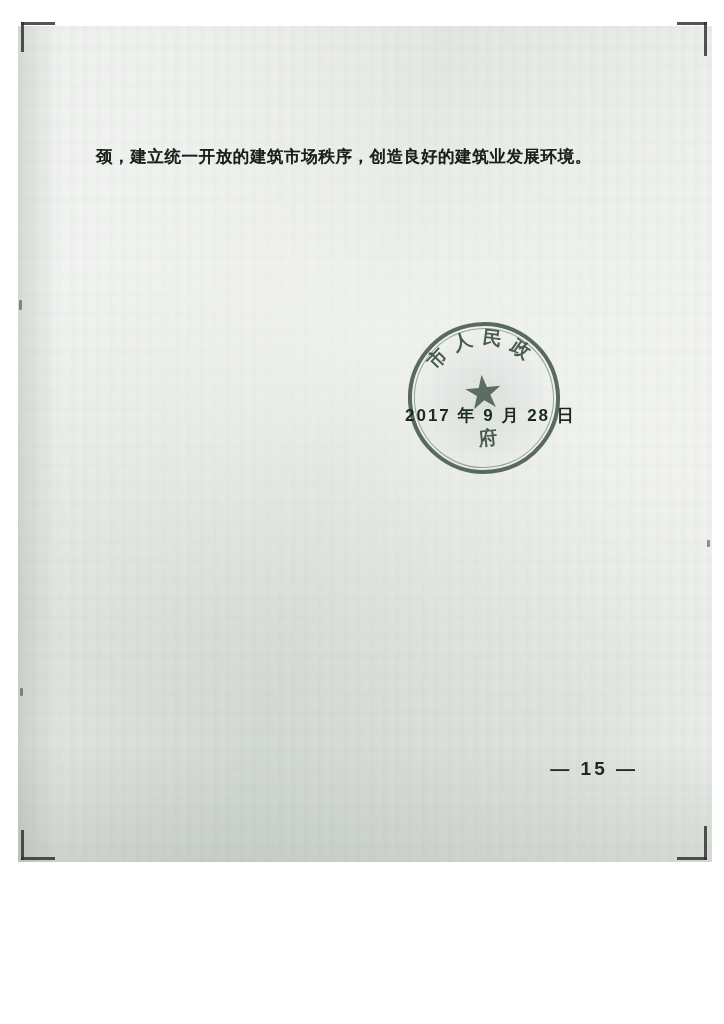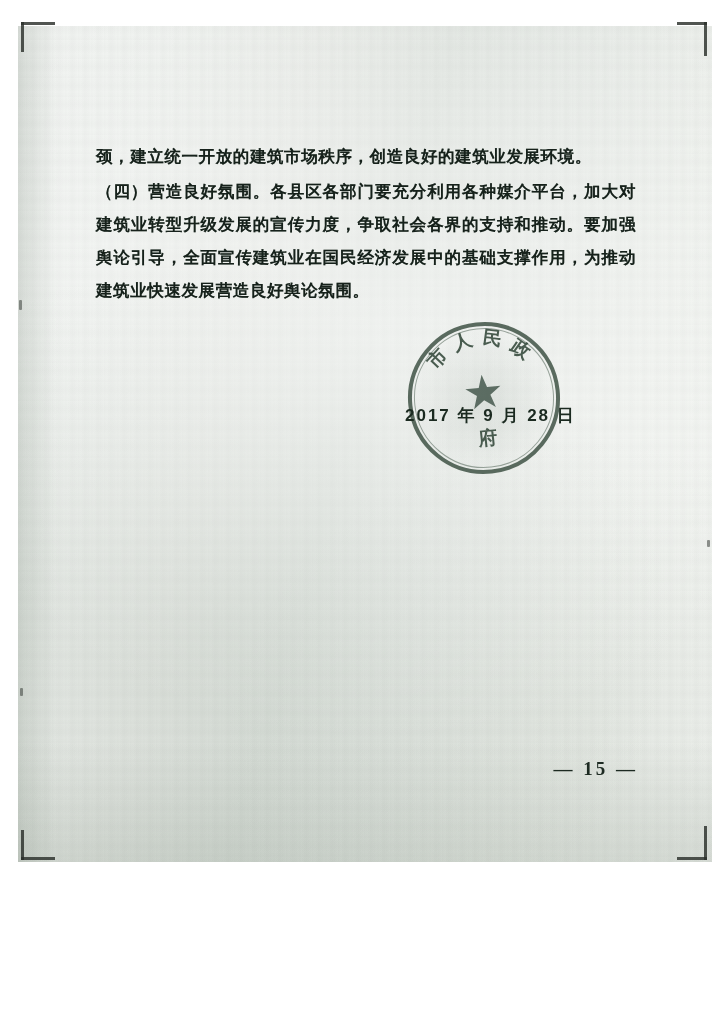--- a/index.html
+++ b/index.html
@@ -194,21 +194,21 @@
     color: #1b2a20;
     letter-spacing: 2px;
     white-space: nowrap;
   }
 
   
   .page-number {
     position: absolute;
     right: 86px;
     bottom: 96px;
-    font-family: Liberation Serif, serif;
+    font-family: Liberation Sans, sans-serif;
     font-size: 19px;
     font-weight: 600;
     color: #1d2a22;
     letter-spacing: 3px;
     white-space: nowrap;
   }
 
   
   .gutter-shadow {
     position: absolute;
@@ -252,21 +252,20 @@
   <div class="corner-mark cm-bl-h"></div>
   <div class="corner-mark cm-br-v"></div>
   <div class="corner-mark cm-br-h"></div>
 
   <div class="edge-speck" style="left:19px; top:300px; width:3px; height:10px;"></div>
   <div class="edge-speck" style="left:20px; top:688px; width:3px; height:8px;"></div>
   <div class="edge-speck" style="right:14px; top:540px; width:3px; height:7px;"></div>
 
   <div class="doc-body">
     <p class="para">颈，建立统一开放的建筑市场秩序，创造良好的建筑业发展环境。</p>
-    <p class="para indent">（四）营造良好氛围。各县区各部门要充分利用各种媒介平台，加大对建筑业转型升级发展的宣传力度，争取社会各界的支持和推动。要加强舆论引导，全面宣传建筑业在国民经济发展中的基础支撑作用，为推动建筑业快速发展营造良好舆论氛围。</p>
   </div>
 
   <div class="seal">
     <div class="seal-blotch"></div>
     <div class="seal-ring"></div>
     <div class="seal-ring-inner"></div>
     <div class="seal-star">★</div>
     <svg class="seal-text-svg" viewBox="0 0 160 160">
       <defs>
         <path id="sealArcTop" d="M 22,84 A 58,58 0 0 1 138,84" fill="none"></path>

